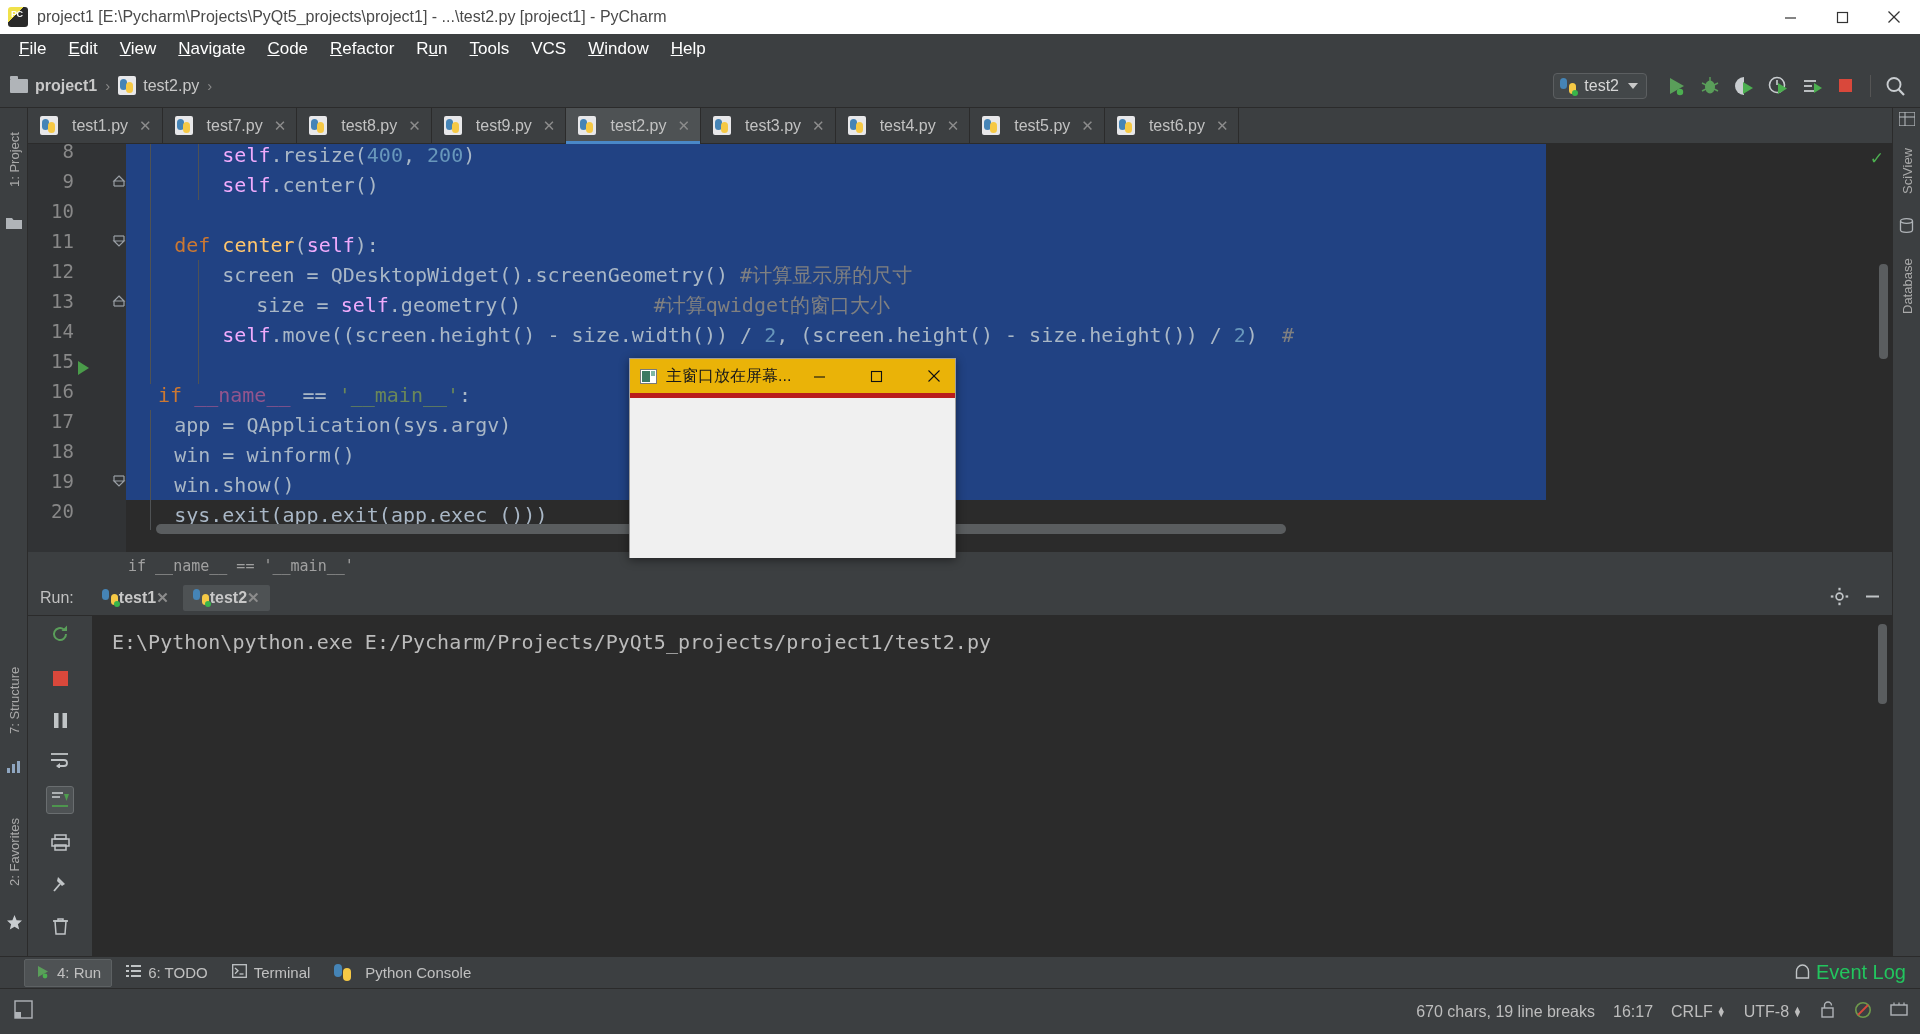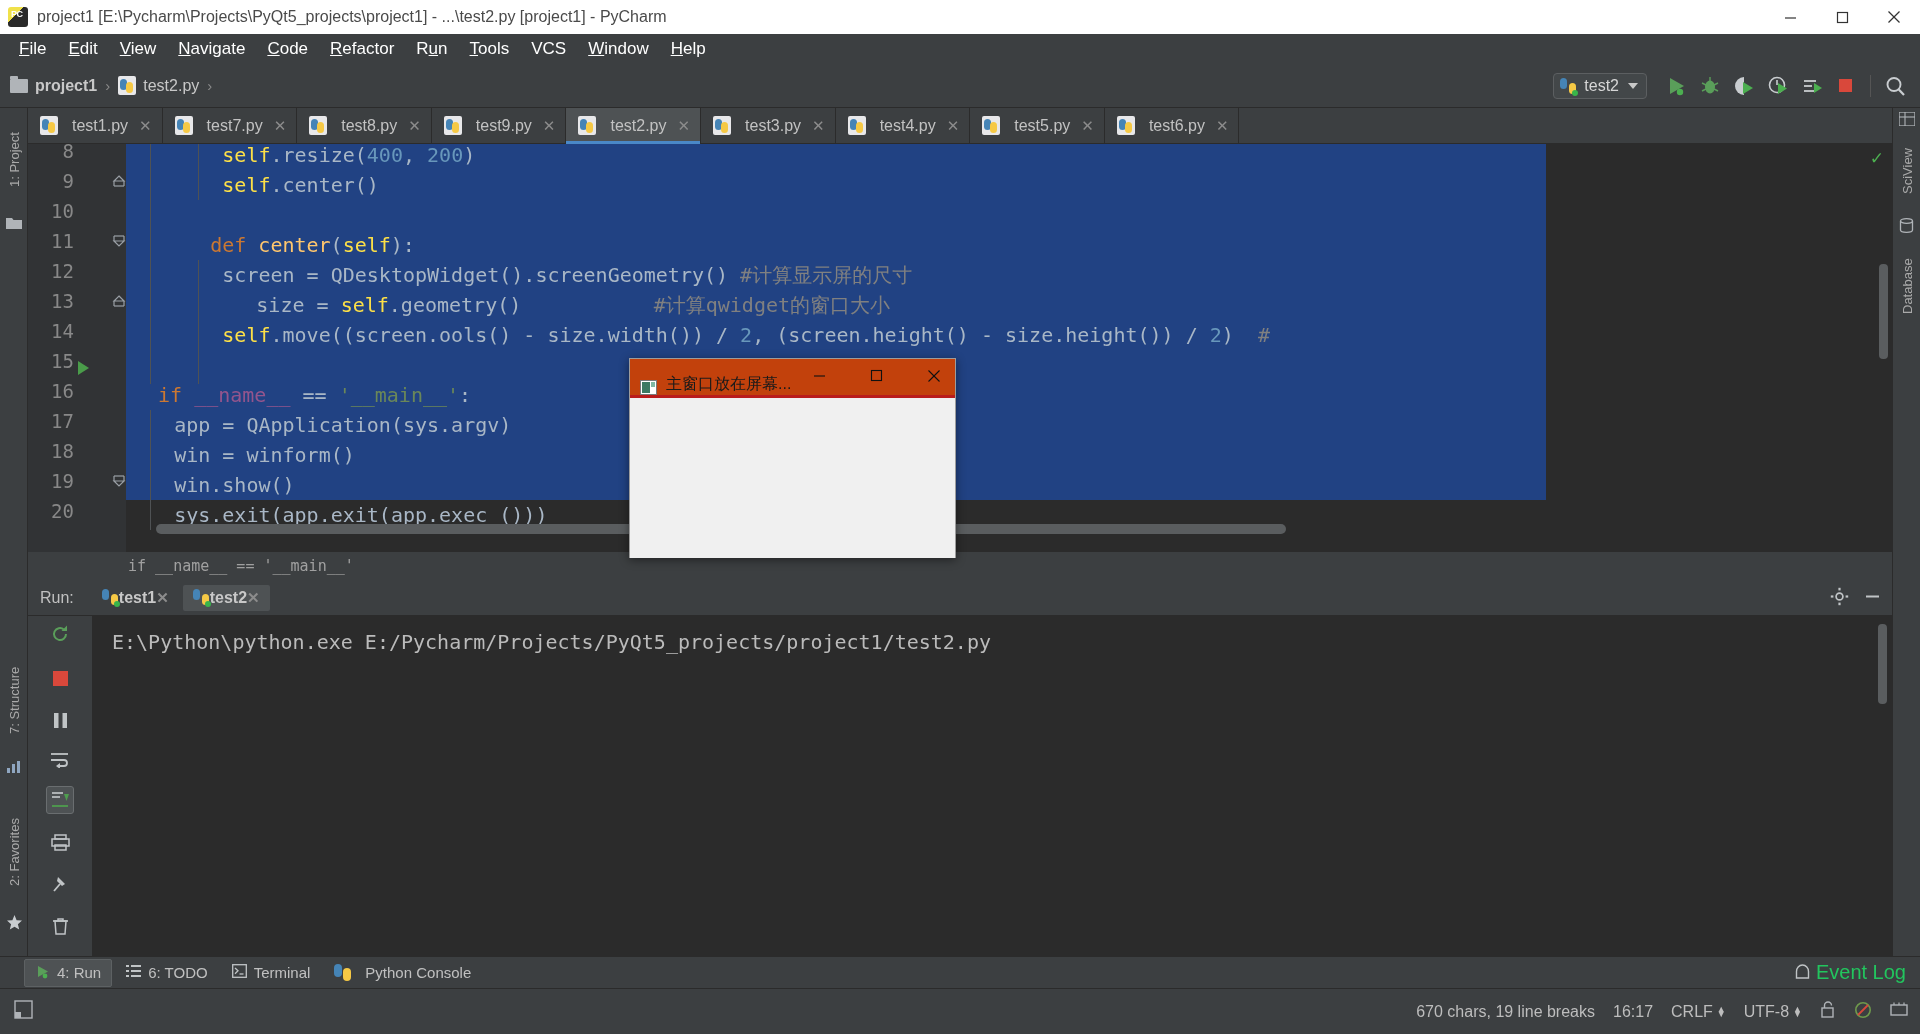--- a/index.html
+++ b/index.html
@@ -148,21 +148,21 @@
     font-family:"DejaVu Sans Mono", monospace; font-size:20px;
   }
   .cline { position:absolute; left:0; white-space:pre; height:30px; line-height:30px; }
   .selband { position:absolute; left:0; background:#214283; height:30px; }
   .indentguide { position:absolute; width:1px; background:#4f5254; }
 
   
   .t-kw   { color:#cc7832; }
   .t-fn   { color:#ffc66d; }
   .t-self { color:#94558d; }
-  .t-self2{ color:#fde047; }
+  .t-self2{ color:#f0abfc; }
   .t-num  { color:#6897bb; }
   .t-str  { color:#6a8759; }
   .t-cmt  { color:#808080; }
   .t-txt  { color:#a9b7c6; }
   .t-op   { color:#a9b7c6; }
 
   
   .vscroll { position:absolute; right:4px; top:120px; width:9px; height:95px;
       background:#5a5d5f; border-radius:4px; }
   .hscroll { position:absolute; left:128px; bottom:18px; width:1130px; height:10px;
@@ -229,22 +229,22 @@
   .status-right .pair { display:flex; align-items:center; gap:4px; }
   .updown { display:inline-flex; flex-direction:column; line-height:5px; font-size:9px; color:#bdbdbd; }
 
   
   .qdialog {
     position:absolute; left:629px; top:358px; width:327px; height:200px;
     background:#f0f0f0; border:1px solid #9c9c9c;
     box-shadow:0 2px 9px rgba(0,0,0,.45);
   }
   .qd-title {
-    height:39px; background:#c2410c; display:flex; align-items:flex-end;
-    padding-left:10px; border-bottom:3px solid #b91c1c;
+    height:39px; background:#eab308; display:flex; align-items:center;
+    padding-left:10px; border-bottom:5px solid #b91c1c;
   }
   .qd-ico {
     width:17px; height:15px; margin-right:9px; flex:none;
     background:#ffffff; border:1px solid #7a7a7a; position:relative;
   }
   .qd-ico::before { content:""; position:absolute; left:1px; top:1px; width:8px; height:11px; background:#3c7a63; }
   .qd-ico::after  { content:""; position:absolute; right:1px; top:1px; width:4px; height:5px; background:#7fb8a4; }
   .qd-titletext { font-size:16px; color:#1a1a1a; white-space:nowrap; }
   .qd-btns { margin-left:auto; display:flex; height:39px; }
   .qd-btn { width:57px; height:39px; display:flex; align-items:center; justify-content:center; }
@@ -564,24 +564,24 @@
 
       <div class="indentguide" style="left:24px; top:-4px; height:120px;"></div>
       <div class="indentguide" style="left:72px; top:-4px; height:60px;"></div>
       <div class="indentguide" style="left:24px; top:86px; height:154px;"></div>
       <div class="indentguide" style="left:72px; top:116px; height:124px;"></div>
       <div class="indentguide" style="left:24px; top:266px; height:120px;"></div>
 
       <div class="cline" style="top:-4px;"><span class="t-txt">        </span><span class="t-self2">self</span><span class="t-txt">.resize(</span><span class="t-num">400</span><span class="t-op">,</span><span class="t-txt"> </span><span class="t-num">200</span><span class="t-txt">)</span></div>
       <div class="cline" style="top:26px;"><span class="t-txt">        </span><span class="t-self2">self</span><span class="t-txt">.center()</span></div>
       <div class="cline" style="top:56px;"></div>
-      <div class="cline" style="top:86px;padding-left:36px;"><span class="t-txt">    </span><span class="t-kw">def</span><span class="t-txt"> </span><span class="t-fn">center</span><span class="t-txt">(</span><span class="t-self2">self</span><span class="t-txt">):</span></div>
+      <div class="cline" style="top:86px;"><span class="t-txt">    </span><span class="t-kw">def</span><span class="t-txt"> </span><span class="t-fn">center</span><span class="t-txt">(</span><span class="t-self2">self</span><span class="t-txt">):</span></div>
       <div class="cline" style="top:116px;"><span class="t-txt">        screen = QDesktopWidget().screenGeometry() </span><span class="t-cmt">#计算显示屏的尺寸</span></div>
       <div class="cline" style="top:146px;margin-left:34px;"><span class="t-txt">        size = </span><span class="t-self2">self</span><span class="t-txt">.geometry()           </span><span class="t-cmt">#计算qwidget的窗口大小</span></div>
-      <div class="cline" style="top:176px;"><span class="t-txt">        </span><span class="t-self2">self</span><span class="t-txt">.move((screen.ools() - size.width()) / </span><span class="t-num">2</span><span class="t-op">,</span><span class="t-txt"> (screen.height() - size.height()) / </span><span class="t-num">2</span><span class="t-txt">)  </span><span class="t-cmt">#</span></div>
+      <div class="cline" style="top:176px;"><span class="t-txt">        </span><span class="t-self2">self</span><span class="t-txt">.move((screen.height() - size.width()) / </span><span class="t-num">2</span><span class="t-op">,</span><span class="t-txt"> (screen.height() - size.height()) / </span><span class="t-num">2</span><span class="t-txt">)  </span><span class="t-cmt">#</span></div>
       <div class="cline" style="top:206px;"></div>
       <div class="cline" style="top:236px;margin-left:32px;"><span class="t-kw">if</span><span class="t-txt"> </span><span class="t-self">__name__</span><span class="t-txt"> == </span><span class="t-str">'__main__'</span><span class="t-txt">:</span></div>
       <div class="cline" style="top:266px;"><span class="t-txt">    app = QApplication(sys.argv)</span></div>
       <div class="cline" style="top:296px;"><span class="t-txt">    win = winform()</span></div>
       <div class="cline" style="top:326px;"><span class="t-txt">    win.show()</span></div>
       <div class="cline" style="top:356px;"><span class="t-txt">    sys.exit(app.exit(app.exec_()))</span></div>
     </div>
 
     <div class="vscroll"></div>
     <div class="hscroll"></div>

